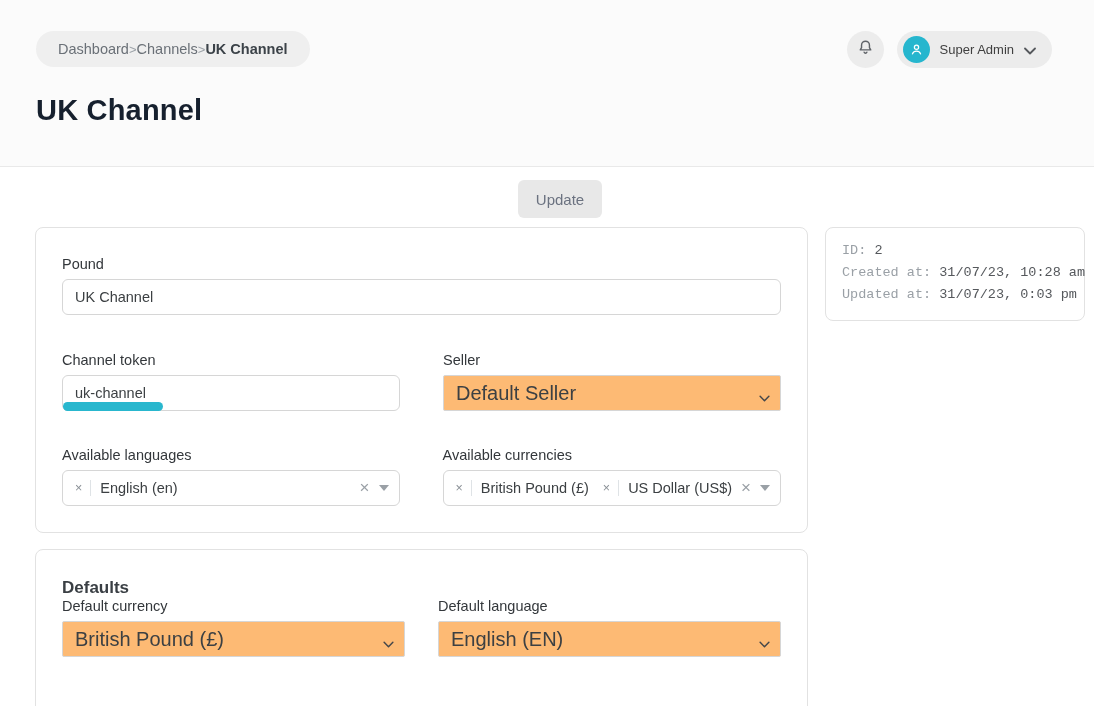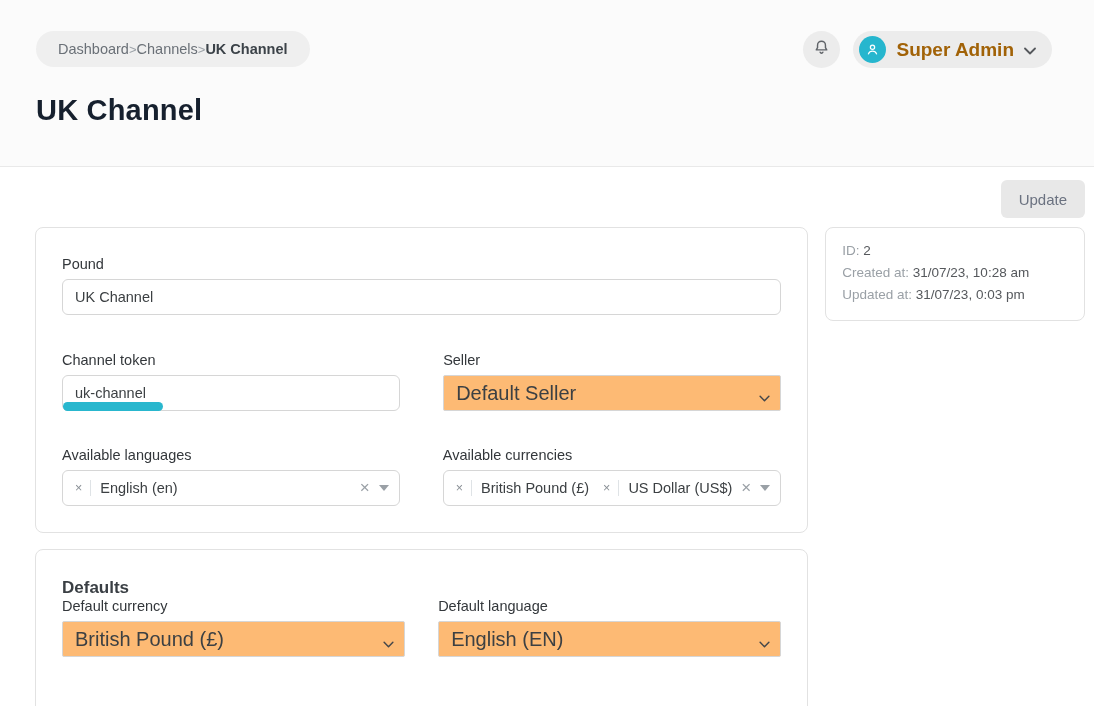--- a/index.html
+++ b/index.html
@@ -15,27 +15,27 @@
   .crumb { color:#6a7077; cursor:pointer; }
   .crumb.current { color:#3b4248; font-weight:700; }
   .crumb-sep { color:#9aa0a6; font-size:13px; }
   .top-right { display:flex; align-items:center; gap:13px; }
   .icon-circle { width:37px; height:37px; border-radius:50%; background:#ececec;
     display:flex; align-items:center; justify-content:center; cursor:pointer; }
   .user-pill { display:flex; align-items:center; gap:10px; background:#ececec;
     border-radius:999px; height:37px; padding:0 16px 0 6px; cursor:pointer; }
   .avatar { width:27px; height:27px; border-radius:50%; background:#26b6ce;
     display:flex; align-items:center; justify-content:center; }
-  .user-name { font-size:19px; color:#a16207; font-weight:700; }
+  .user-name { font-size:13px; color:#404040; font-weight:400; }
   .page-title { font-size:29px; font-weight:700; color:#16202e;
     margin:26px 0 0 36px; letter-spacing:0.2px; }
 
   
   .content { padding:13px 9px 0 35px; }
-  .update-row { display:flex; justify-content:flex-end; }
+  .update-row { display:flex; justify-content:center; }
   .btn-update { background:#e8e8e8; color:#6b7280; border:none; border-radius:6px;
     height:38px; padding:0 18px; font-size:15px; font-family:inherit; cursor:pointer; }
   .columns { display:flex; gap:17px; margin-top:9px; align-items:flex-start; }
   .main-col { width:774px; }
   .side-col { width:260px; }
   .card { background:#ffffff; border:1px solid #e2e2e2; border-radius:8px; }
   .card.details { padding:28px 26px 26px 26px; }
   .card.defaults { margin-top:16px; padding:28px 26px 60px 26px; }
 
   .field-label { font-size:14.5px; color:#33373b; margin-bottom:7px; display:block; }
@@ -59,21 +59,21 @@
   .chips { display:flex; align-items:center; gap:10px; flex:1; overflow:hidden; }
   .chip { display:flex; align-items:center; }
   .chip-x { color:#8a9096; font-size:12.5px; padding:0 8px 0 4px; cursor:pointer; }
   .chip-label { border-left:1px solid #dfe3e6; padding-left:9px; font-size:14.5px;
     color:#3c4043; white-space:nowrap; }
   .ng-clear { color:#9aa0a6; font-size:17px; padding:0 9px; cursor:pointer; }
   .ng-arrow { width:0; height:0; border-left:5px solid transparent;
     border-right:5px solid transparent; border-top:6px solid #9aa0a6; cursor:pointer; }
 
   .meta-card { padding:12px 16px 14px 16px; font-size:13.5px; line-height:22px; }
-  .meta-line { white-space:nowrap; }
+  .meta-line { white-space:nowrap;font-family:Liberation Mono, monospace; }
   .meta-key { color:#9aa0a6; }
   .meta-val { color:#55585c; }
 
   .defaults-heading { font-size:17px; color:#3a3f44; font-weight:700; }
   .defaults-grid { display:flex; gap:33px; }
 </style>
 </head>
 <body>
 
 <div class="header">

